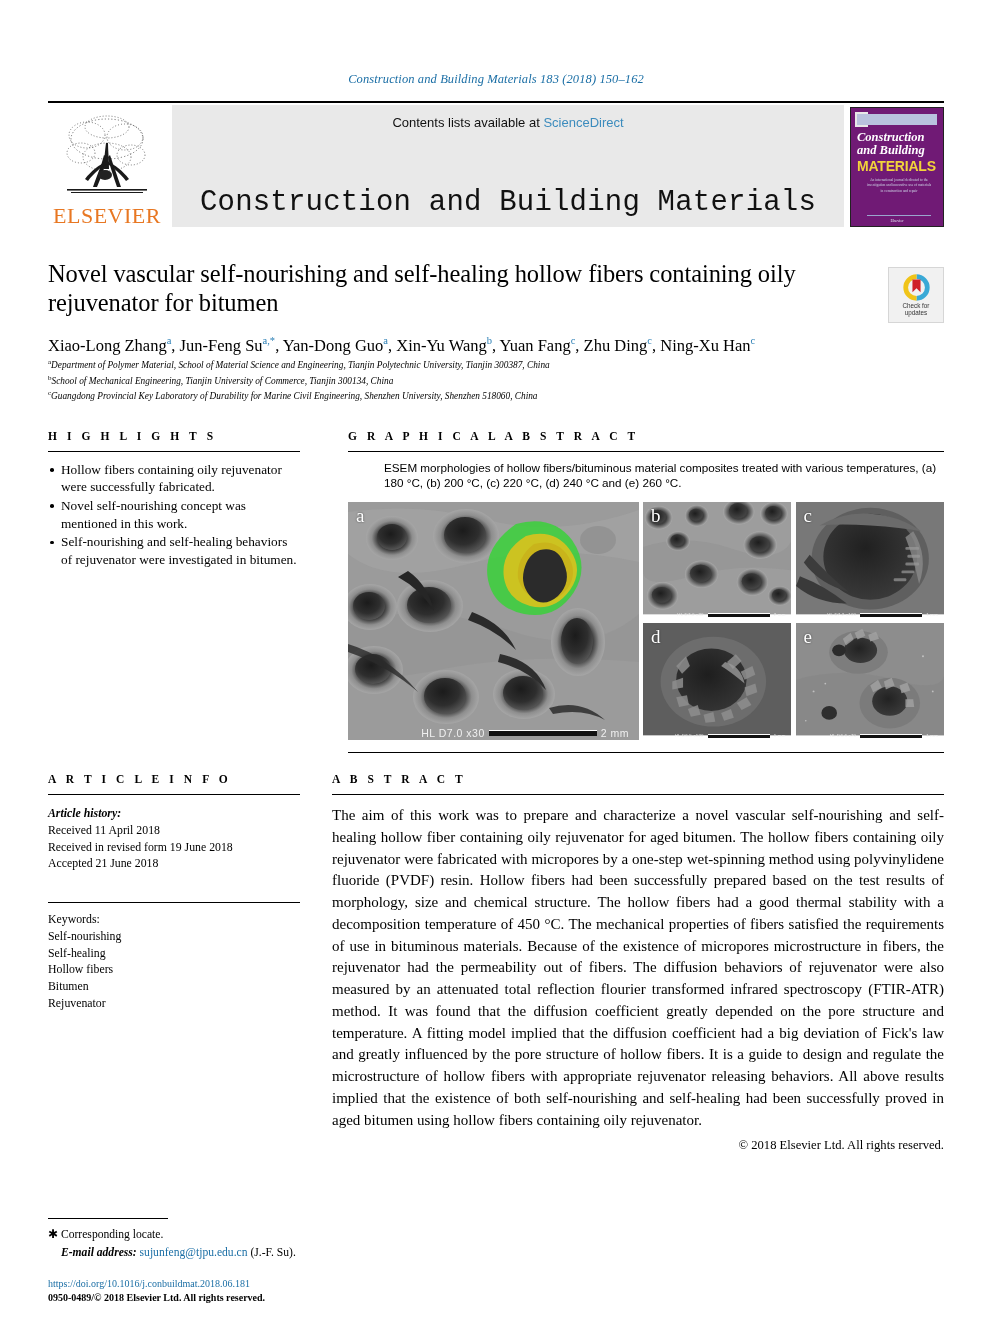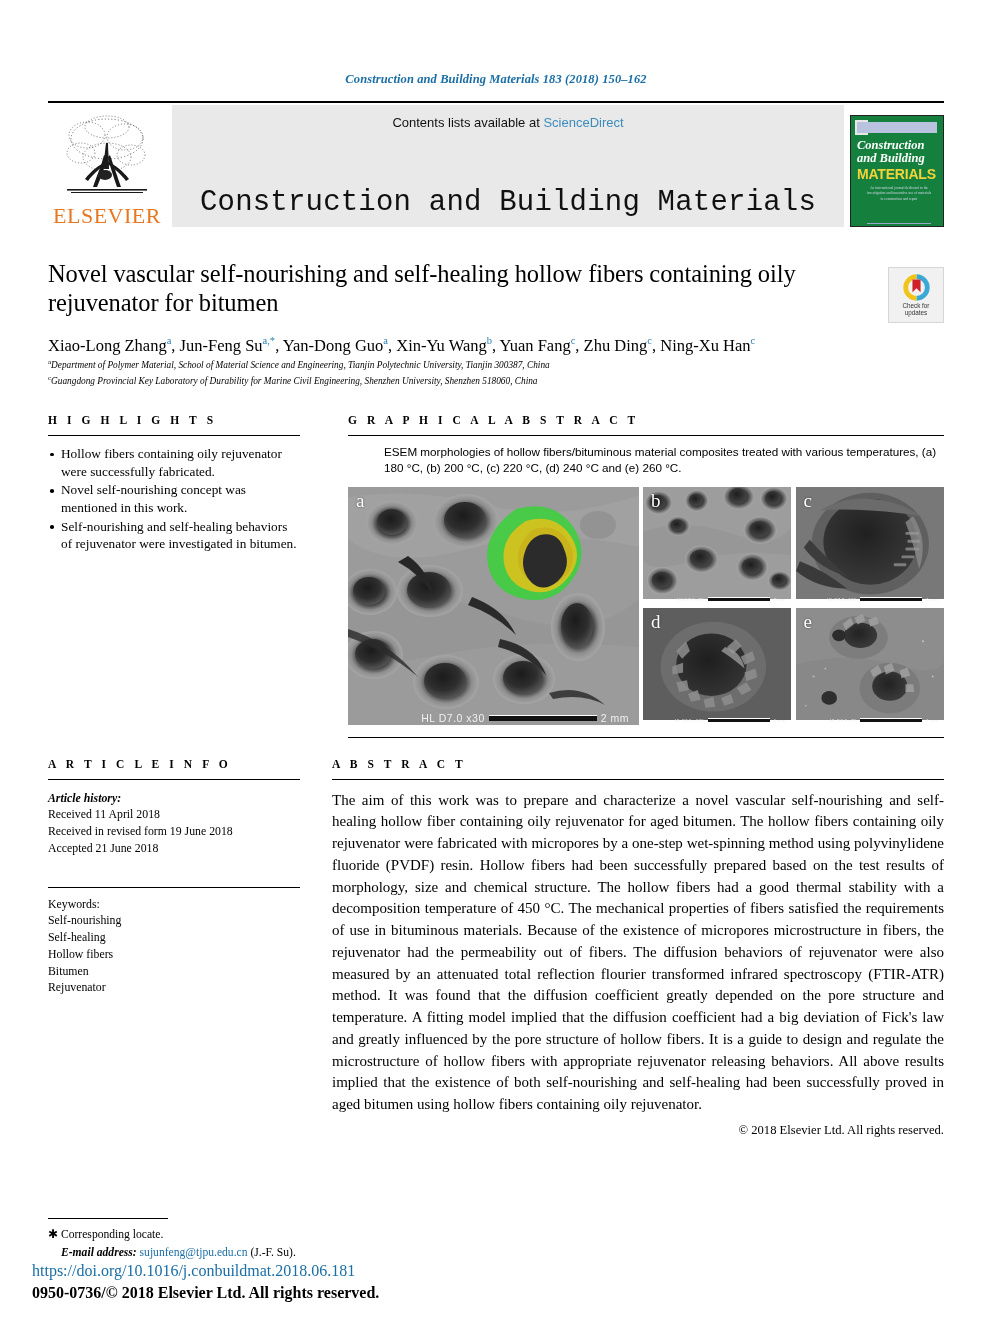--- a/index.html
+++ b/index.html
@@ -21,21 +21,21 @@
     height: 1323px;
     box-sizing: border-box;
     padding: 0 48px;
   }
 
   
   .running-head {
     text-align: center;
     font-family: "Liberation Serif", serif;
     font-style: italic;
-    font-weight: bold;
+    font-weight: normal;
     font-size: 12.5px;
     color: #1a6ea5;
     padding-top: 72px;
     letter-spacing: 0.1px;
   }
 
   
   .masthead {
     margin-top: 14px;
     border-top: 2px solid #000;
@@ -89,23 +89,23 @@
   .homepage-line {
     font-family: "Liberation Sans", sans-serif;
     font-size: 12.5px;
     color: #222;
     letter-spacing: 1.6px;
   }
   .cover-thumb {
     flex: 0 0 92px;
     width: 92px;
     position: relative;
-    background: #15803d;
+    background: #701a75;
     border: 1px solid #222;
-    margin: 12px 0 2px 0;
+    margin: 4px 0 2px 0;
     overflow: hidden;
   }
   .cover-top-bar {
     position:absolute; top:6px; left:6px; right:6px; height: 11px;
     background:#b9c2de;
   }
   .cover-els {
     position:absolute; top:4px; left:4px; width:13px; height:15px;
     background:#e8e8e8;
   }
@@ -345,24 +345,24 @@
     font-size: 11.6px;
     line-height: 1.5;
   }
   .fn-body .star { font-size: 12px; }
   .fn-ind { padding-left: 13px; }
   .link { color: #1a6ea5; }
   .em-it { font-style: italic; font-weight: bold; }
 
   .doi-block {
     position: absolute;
-    left: 32px;
+    left: 48px;
     bottom: 18px;
     font-family: "Liberation Serif", serif;
-    font-size: 16px;
+    font-size: 10px;
     line-height: 1.42;
   }
   .doi-block .doi { color: #1a6ea5; }
   .doi-block .issn { font-weight: bold; }
 </style>
 </head>
 <body>
 
 <div class="page">
 
@@ -411,20 +411,21 @@
       <div class="cover-rule"></div>
       <div class="cover-bot">Elsevier</div>
     </div>
   </div>
 
   <div class="title-block">
     <h1 class="article-title">Novel vascular self-nourishing and self-healing hollow fibers containing oily rejuvenator for bitumen</h1>
     <div class="authors">Xiao-Long Zhang<sup>a</sup>, Jun-Feng Su<sup>a,*</sup>, Yan-Dong Guo<sup>a</sup>, Xin-Yu Wang<sup>b</sup>, Yuan Fang<sup>c</sup>, Zhu Ding<sup>c</sup>, Ning-Xu Han<sup>c</sup></div>
     <div class="affiliations">
       <div><sup>a</sup><span>Department of Polymer Material, School of Material Science and Engineering, Tianjin Polytechnic University, Tianjin 300387, China</span></div>
+      <div><sup>b</sup><span>School of Mechanical Engineering, Tianjin University of Commerce, Tianjin 300134, China</span></div>
       <div><sup>c</sup><span>Guangdong Provincial Key Laboratory of Durability for Marine Civil Engineering, Shenzhen University, Shenzhen 518060, China</span></div>
     </div>
 
     <div class="crossmark">
       <svg width="27" height="27" viewBox="0 0 40 40">
         <circle cx="20" cy="20" r="16" fill="none" stroke="#3aa9d6" stroke-width="7" stroke-dasharray="50 50" transform="rotate(-90 20 20)"></circle>
         <circle cx="20" cy="20" r="16" fill="none" stroke="#f0c419" stroke-width="7" stroke-dasharray="50 50" transform="rotate(90 20 20)"></circle>
         <path d="M14 8 h12 v19 l-6 -6 l-6 6 Z" fill="#cf2027"></path>
       </svg>
       <div class="cm-text">Check for<br>updates</div>
@@ -713,16 +714,16 @@
       <div class="fn-ind">
         <span class="em-it">E-mail address:</span>
         <span class="link">sujunfeng@tjpu.edu.cn</span>
         <span>(J.-F. Su).</span>
       </div>
     </div>
   </div>
 
   <div class="doi-block">
     <div class="doi">https://doi.org/10.1016/j.conbuildmat.2018.06.181</div>
-    <div class="issn">0950-0736/© 2018 Elsevier Ltd. All rights reserved.</div>
+    <div class="issn">0950-0489/© 2018 Elsevier Ltd. All rights reserved.</div>
   </div>
 
 </div>
 
 </body></html>

